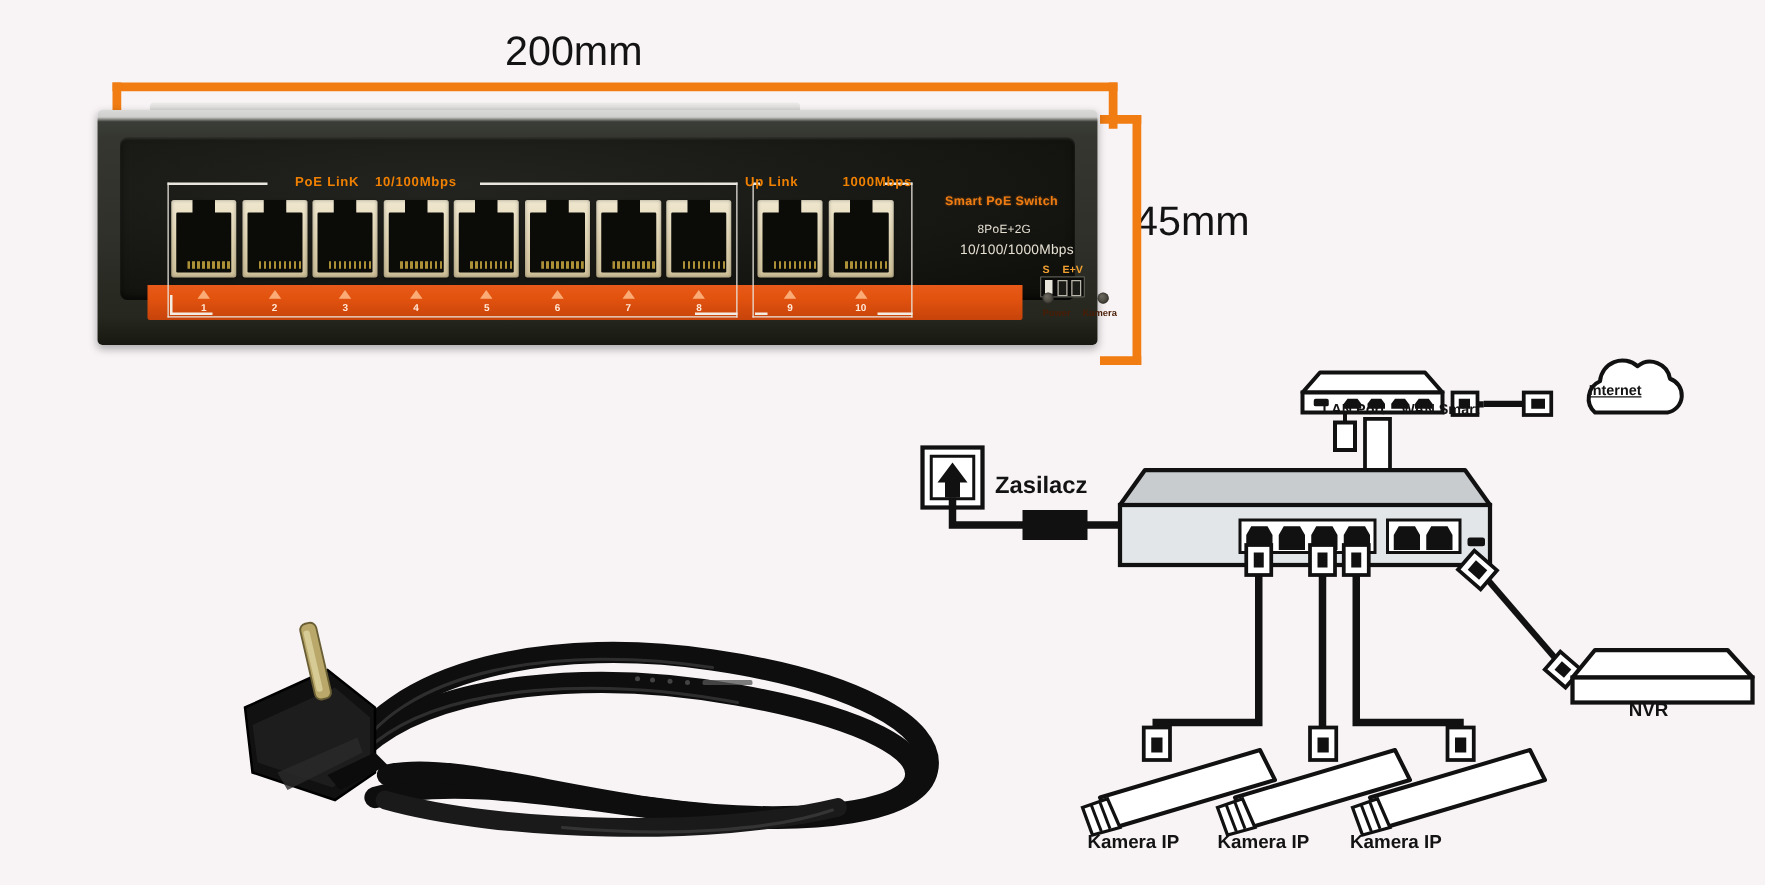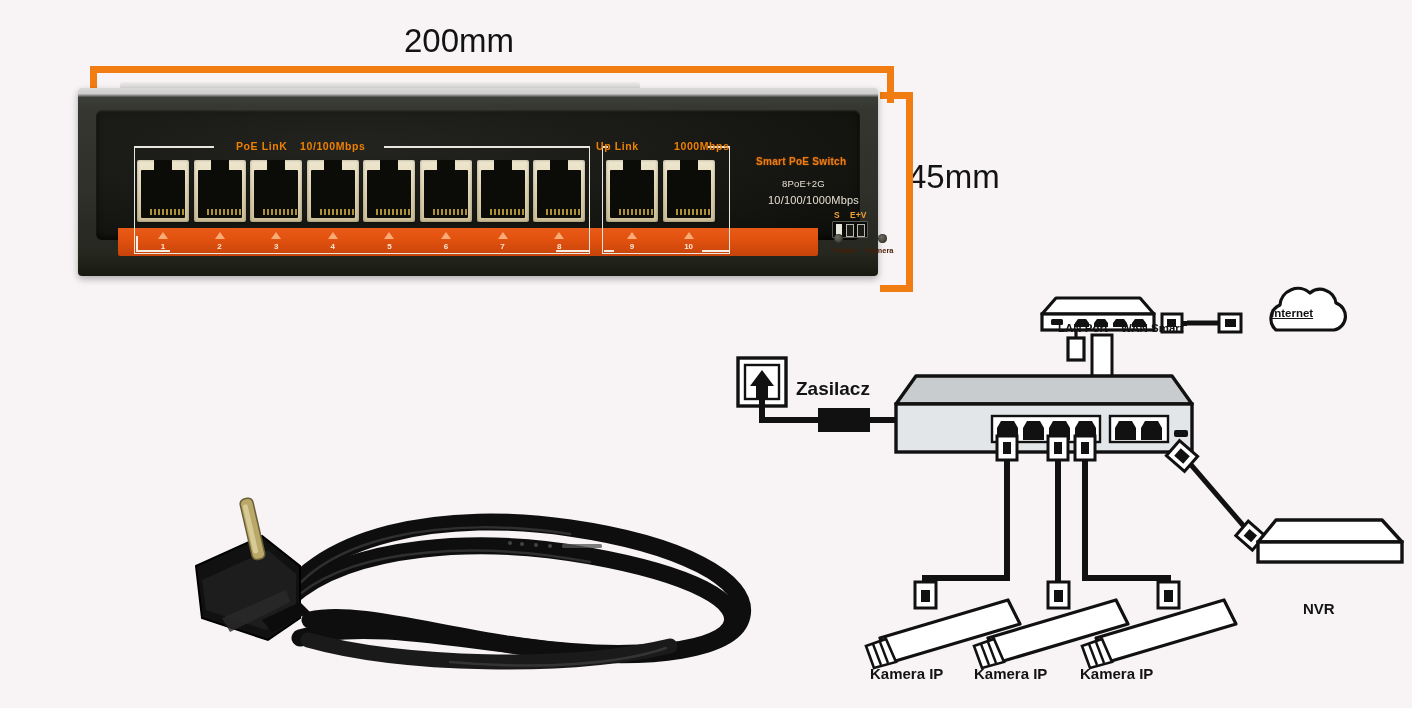--- a/index.html
+++ b/index.html
@@ -148,21 +148,21 @@
 
   
   .dg-label{
     position:absolute;font-family:"Liberation Sans", sans-serif;
     font-weight:bold;color:#131313;white-space:nowrap;
   }
   #lbl-zasilacz{left:796px;top:378px;font-size:19px;}
   #lbl-lan{left:1058px;top:322px;font-size:11.5px;}
   #lbl-wan{left:1121px;top:322px;font-size:11.5px;}
   #lbl-internet{left:1271px;top:307px;font-size:11.5px;text-decoration:underline;}
-  #lbl-nvr{left:1303px;top:560px;font-size:15px;margin-top:40px;}
+  #lbl-nvr{left:1303px;top:560px;font-size:15px;}
   #lbl-cam1{left:870px;top:665px;font-size:15px;}
   #lbl-cam2{left:974px;top:665px;font-size:15px;}
   #lbl-cam3{left:1080px;top:665px;font-size:15px;}
 </style>
 </head>
 <body>
 
 <div class="stage" style="--accent:#f07c12;">
 
   <div class="abs dim-label" id="dim-width-label">200mm</div>

